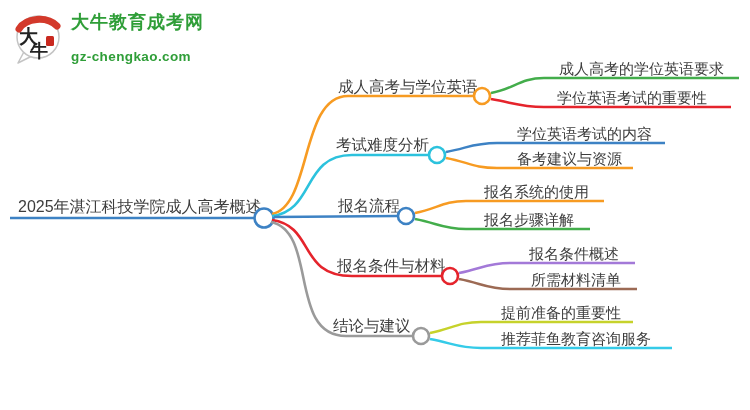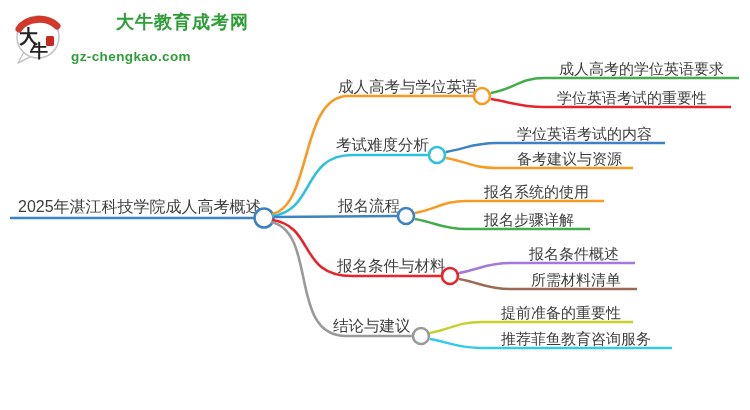--- a/index.html
+++ b/index.html
@@ -5,21 +5,21 @@
   html,body{margin:0;padding:0;}
   body{
     width:750px;height:410px;background:#ffffff;position:relative;overflow:hidden;
     font-family:"Liberation Sans","DejaVu Sans",sans-serif;
   }
   .logo{
     position:absolute;left:12px;top:10px;display:flex;align-items:center;gap:7px;
   }
   .logo-text{display:flex;flex-direction:column;line-height:1.15;}
   .logo-title{
-    color:var(--brand_green,#2f9e38);font-size:18px;font-weight:bold;letter-spacing:1px;margin-left:45px;
+    color:var(--brand_green,#2f9e38);font-size:18px;font-weight:bold;letter-spacing:1px;
   }
   .logo-domain{
     color:var(--brand_green,#2f9e38);font-size:13.5px;font-weight:bold;letter-spacing:.4px;margin-top:16px;
   }
   svg text{
     font-family:"Liberation Sans","DejaVu Sans",sans-serif;
   }
   .map{position:absolute;left:0;top:0;}
 </style>
 </head>

